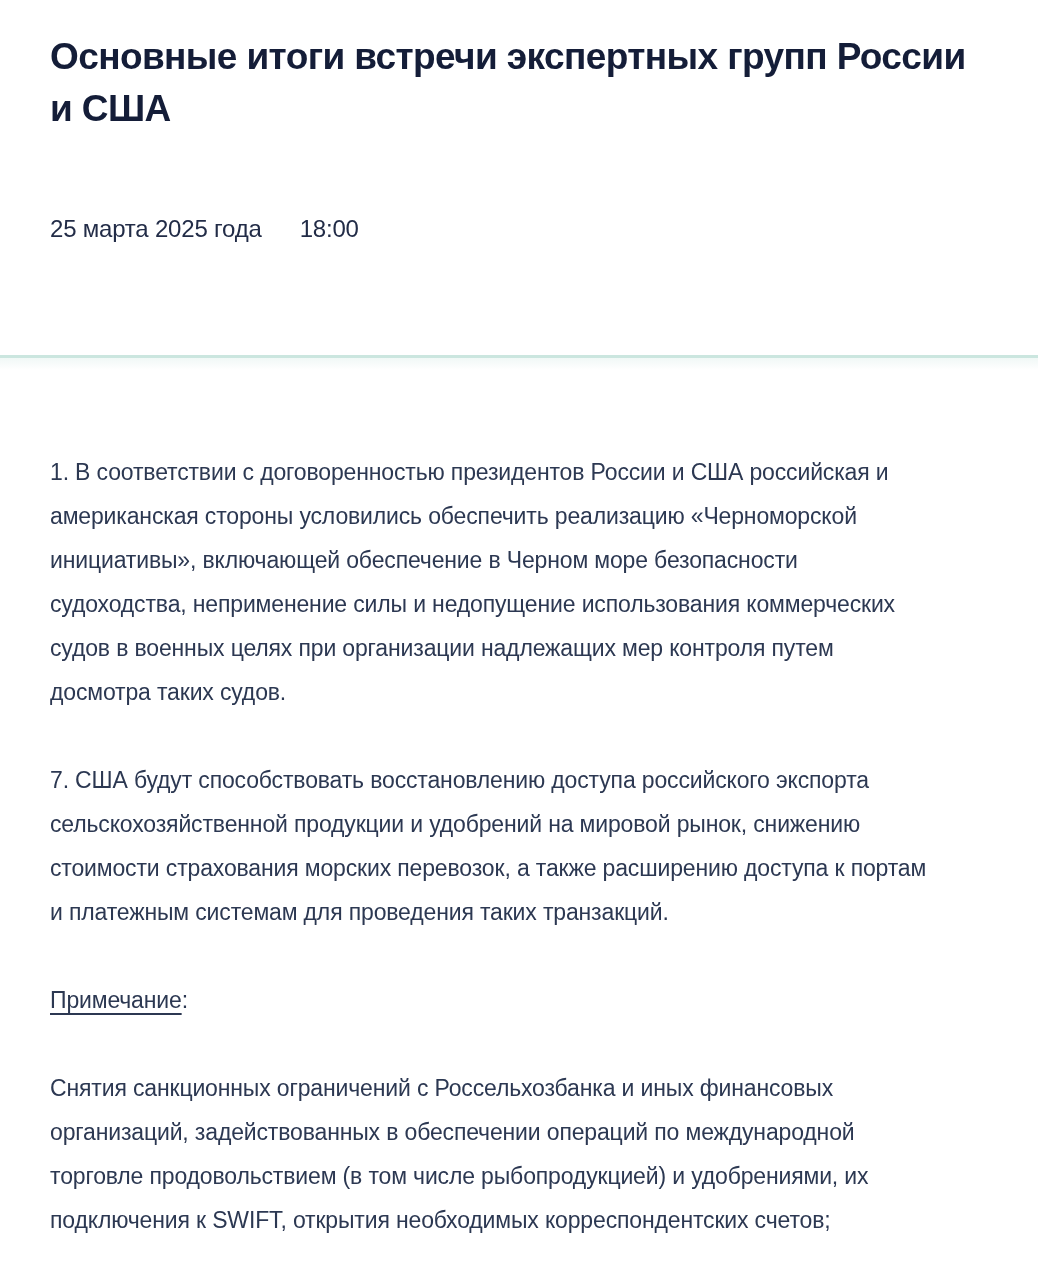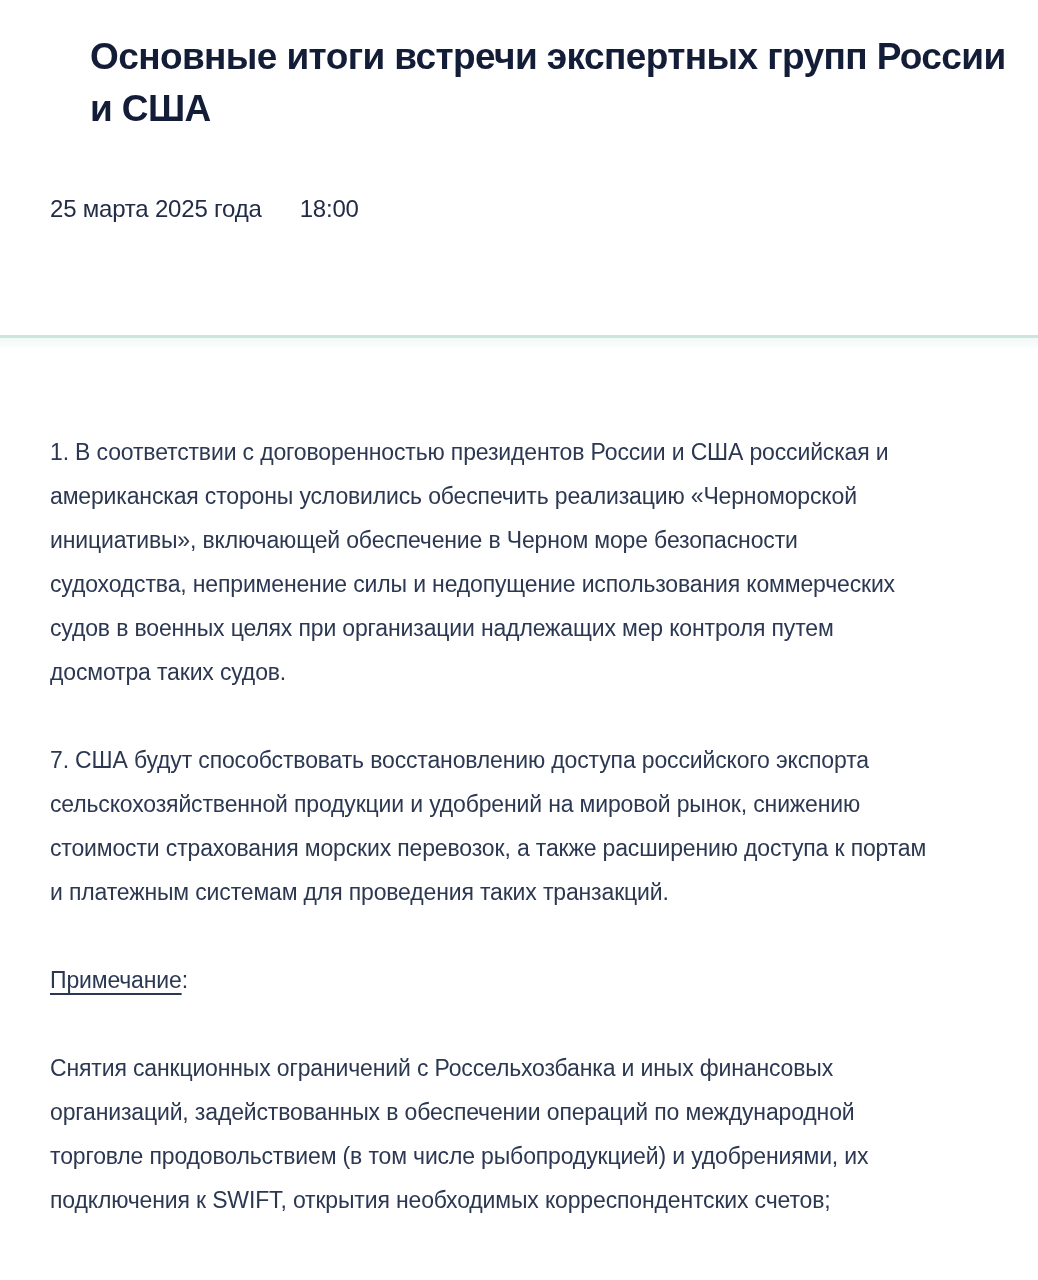--- a/index.html
+++ b/index.html
@@ -24,25 +24,24 @@
     height: 1280px;
     padding: 0 72px 0 50px;
   }
   h1.headline {
     margin-top: 31px;
     font-size: 37px;
     line-height: 52px;
     font-weight: bold;
     letter-spacing: -0.6px;
     color: var(--title_text);
-    margin-left: 40px;
   }
   h1.headline span { display: block; white-space: nowrap; }
   .meta {
-    margin-top: 60px;
+    margin-top: 80px;
     display: flex;
     align-items: baseline;
     font-size: 24px;
     line-height: 28px;
     color: var(--meta_text);
     letter-spacing: -0.2px;
   }
   .meta .time { margin-left: 38px; }
   .divider {
     margin: 112px -72px 0 -50px;

